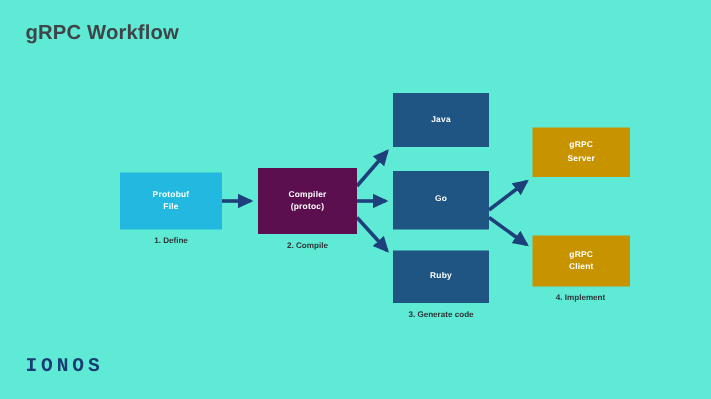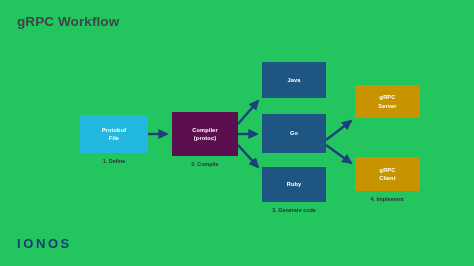--- a/index.html
+++ b/index.html
@@ -4,21 +4,21 @@
 <style>
   html, body {
     margin: 0;
     padding: 0;
     background: #ffffff;
   }
   #slide {
     position: relative;
     width: 474px;
     height: 266px;
-    background: #22c55e;
+    background: #5eead4;
     overflow: hidden;
     font-family: "Liberation Sans", sans-serif;
   }
   #title {
     position: absolute;
     left: 17px;
     top: 14px;
     font-size: 13.5px;
     font-weight: bold;
     color: #3f4448;
@@ -27,20 +27,21 @@
   }
   #logo {
     position: absolute;
     left: 17px;
     top: 236px;
     font-size: 13px;
     font-weight: bold;
     color: #1a3c74;
     letter-spacing: 2.6px;
     white-space: nowrap;
+    font-family: Liberation Mono, monospace;
   }
   svg#wires {
     position: absolute;
     left: 0;
     top: 0;
     width: 474px;
     height: 266px;
   }
   .node {
     position: absolute;

